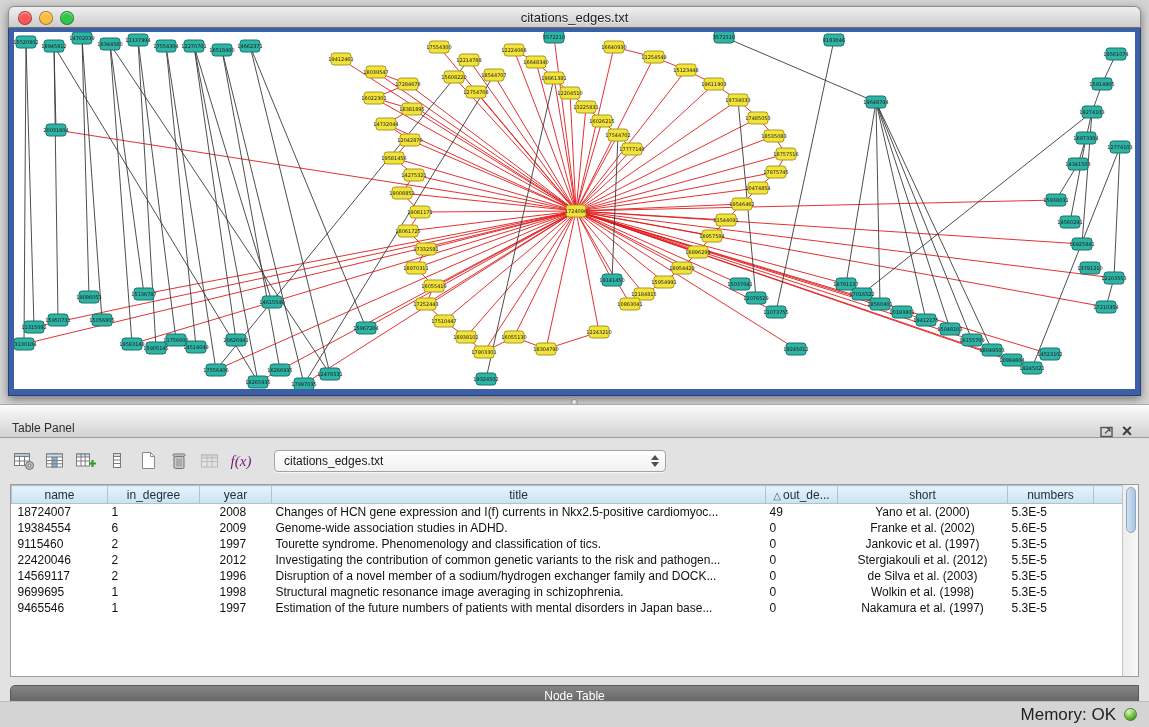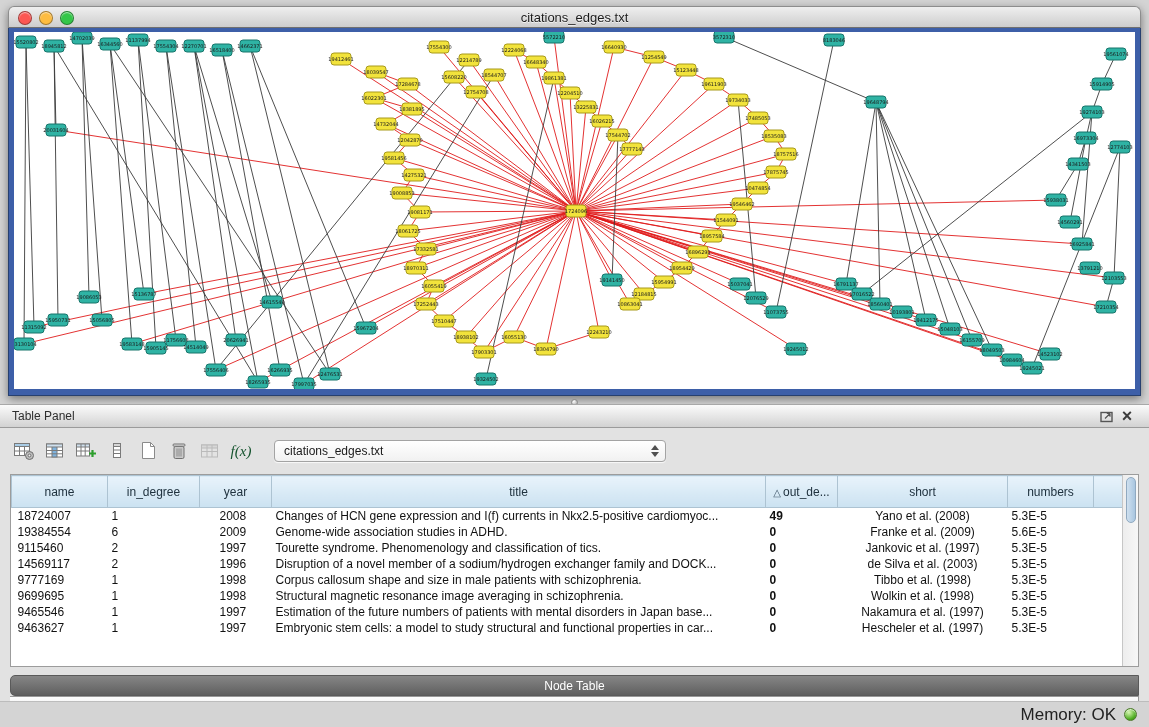--- a/index.html
+++ b/index.html
@@ -26,50 +26,50 @@
   #net-svg text{font-family:"DejaVu Sans",sans-serif;}
 
   
   .splitter-dot{position:absolute;left:571px;top:399px;width:7px;height:7px;border-radius:50%;
     background:radial-gradient(circle at 35% 30%,#fdfdfd,#9a9a9a);border:1px solid #8a8a8a;box-sizing:border-box;}
 
   
   #table-panel{position:absolute;left:0;top:404px;width:1149px;height:297px;background:#e2e2e2;}
   .panel-header{height:24px;background:linear-gradient(#fbfbfb,#d2d2d2);
     border-top:1px solid #a8a8a8;border-bottom:1px solid #9b9b9b;
-    display:flex;align-items:center;padding:8px 12px;box-sizing:border-box;}
+    display:flex;align-items:flex-start;padding:16px 12px;box-sizing:border-box;}
   .panel-title{font-size:12px;color:#2e2e2e;}
   .panel-header .spacer{flex:1;}
   .panel-hbtn{display:flex;align-items:center;justify-content:center;width:20px;height:20px;cursor:default;}
   .close-glyph{font-size:18px;font-weight:bold;color:#3c3c3c;line-height:18px;}
 
   .panel-body{padding:7px 10px 0 10px;}
   .toolbar{display:flex;align-items:center;height:32px;margin-bottom:7px;}
   .tool-btn{width:28px;height:26px;display:flex;align-items:center;justify-content:center;
     border-radius:4px;margin-right:3px;background:transparent;border:none;padding:0;}
-  .fx-label{font-family:"Liberation Serif",serif;font-style:italic;font-size:15px;color:#14532d;}
+  .fx-label{font-family:"Liberation Serif",serif;font-style:italic;font-size:15px;color:#701a75;}
   .combo{width:392px;height:22px;margin-left:16px;background:linear-gradient(#ffffff,#f1f1f1);
     border:1px solid #a3a3a3;border-radius:4px;display:flex;align-items:center;
     padding:0 3px 0 9px;font-size:12px;box-sizing:border-box;box-shadow:0 1px 1px rgba(255,255,255,.8);}
   .combo-value{flex:1;white-space:nowrap;overflow:hidden;}
   .combo-arrows{width:15px;height:16px;display:flex;flex-direction:column;align-items:center;justify-content:center;gap:2px;}
   .arr-up{width:0;height:0;border-left:4px solid transparent;border-right:4px solid transparent;border-bottom:5px solid #4f4f4f;}
   .arr-down{width:0;height:0;border-left:4px solid transparent;border-right:4px solid transparent;border-top:5px solid #4f4f4f;}
 
   
   .table-wrap{position:relative;width:1129px;height:193px;background:#ffffff;
     border:1px solid #9c9c9c;box-sizing:border-box;overflow:hidden;}
   table.data-table{border-collapse:collapse;table-layout:fixed;width:1112px;font-size:12px;background:#fff;}
   .data-table th{background:linear-gradient(#e8f3fb,#cbe2f1);border:1px solid #adc3d2;
-    height:32px;font-weight:normal;font-size:12px;color:#20323f;text-align:center;
+    height:18px;font-weight:normal;font-size:12px;color:#20323f;text-align:center;
     padding:0 2px;white-space:nowrap;overflow:hidden;box-sizing:border-box;}
   .data-table td{height:16px;padding:0 4px;white-space:nowrap;overflow:hidden;text-overflow:ellipsis;
     font-size:12px;color:#111;box-sizing:border-box;}
   .c0{width:96px;} .c1{width:92px;margin-left:30px;} .c2{width:72px;} .c3{width:494px;}
-  .c4{width:72px;font-weight:bold;} .c5{width:170px;} .c6{width:86px;} .c-fill{width:30px;}
+  .c4{width:72px;} .c5{width:170px;} .c6{width:86px;} .c-fill{width:30px;}
   td.c0{padding-left:6px;} td.c5{text-align:center;} td.c2{padding-left:20px;}
   .sort-ind{font-size:10px;color:#41586b;margin-right:2px;}
 
   .vscrollbar{position:absolute;top:0;right:0;bottom:0;width:15px;background:linear-gradient(90deg,#ededed,#f7f7f7);
     border-left:1px solid #c6c6c6;}
   .vthumb{position:absolute;top:2px;right:2px;width:10px;height:46px;border-radius:6px;
     background:linear-gradient(90deg,#cfe0ef,#a9c6e0);border:1px solid #90a9c0;box-sizing:border-box;}
 
   
   .tab-bar{display:flex;justify-content:center;margin-top:8px;flex-direction:column;}
@@ -624,61 +624,61 @@
               <th class="c-fill"></th>
             </tr>
           </thead>
         <tbody id="table-body">
             <tr>
               <td class="c0">18724007</td>
               <td class="c1">1</td>
               <td class="c2">2008</td>
               <td class="c3">Changes of HCN gene expression and I(f) currents in Nkx2.5-positive cardiomyoc...</td>
               <td class="c4">49</td>
-              <td class="c5">Yano et al. (2008)</td>
+              <td class="c5">Yano et al. (2000)</td>
               <td class="c6">5.3E-5</td>
               <td class="c-fill"></td>
             </tr>
             <tr>
               <td class="c0">19384554</td>
               <td class="c1">6</td>
               <td class="c2">2009</td>
               <td class="c3">Genome-wide association studies in ADHD.</td>
               <td class="c4">0</td>
-              <td class="c5">Franke et al. (2009)</td>
+              <td class="c5">Franke et al. (2002)</td>
               <td class="c6">5.6E-5</td>
               <td class="c-fill"></td>
             </tr>
             <tr>
               <td class="c0">9115460</td>
               <td class="c1">2</td>
               <td class="c2">1997</td>
               <td class="c3">Tourette syndrome. Phenomenology and classification of tics.</td>
               <td class="c4">0</td>
               <td class="c5">Jankovic et al. (1997)</td>
               <td class="c6">5.3E-5</td>
               <td class="c-fill"></td>
             </tr>
             <tr>
+              <td class="c0">22420046</td>
+              <td class="c1">2</td>
+              <td class="c2">2012</td>
+              <td class="c3">Investigating the contribution of common genetic variants to the risk and pathogen...</td>
+              <td class="c4">0</td>
+              <td class="c5">Stergiakouli et al. (2012)</td>
+              <td class="c6">5.5E-5</td>
+              <td class="c-fill"></td>
+            </tr>
+            <tr>
               <td class="c0">14569117</td>
               <td class="c1">2</td>
               <td class="c2">1996</td>
               <td class="c3">Disruption of a novel member of a sodium/hydrogen exchanger family and DOCK...</td>
               <td class="c4">0</td>
               <td class="c5">de Silva et al. (2003)</td>
-              <td class="c6">5.3E-5</td>
-              <td class="c-fill"></td>
-            </tr>
-            <tr>
-              <td class="c0">9777169</td>
-              <td class="c1">1</td>
-              <td class="c2">1998</td>
-              <td class="c3">Corpus callosum shape and size in male patients with schizophrenia.</td>
-              <td class="c4">0</td>
-              <td class="c5">Tibbo et al. (1998)</td>
               <td class="c6">5.3E-5</td>
               <td class="c-fill"></td>
             </tr>
             <tr>
               <td class="c0">9699695</td>
               <td class="c1">1</td>
               <td class="c2">1998</td>
               <td class="c3">Structural magnetic resonance image averaging in schizophrenia.</td>
               <td class="c4">0</td>
               <td class="c5">Wolkin et al. (1998)</td>
@@ -688,30 +688,20 @@
             <tr>
               <td class="c0">9465546</td>
               <td class="c1">1</td>
               <td class="c2">1997</td>
               <td class="c3">Estimation of the future numbers of patients with mental disorders in Japan base...</td>
               <td class="c4">0</td>
               <td class="c5">Nakamura et al. (1997)</td>
               <td class="c6">5.3E-5</td>
               <td class="c-fill"></td>
             </tr>
-            <tr>
-              <td class="c0">9463627</td>
-              <td class="c1">1</td>
-              <td class="c2">1997</td>
-              <td class="c3">Embryonic stem cells: a model to study structural and functional properties in car...</td>
-              <td class="c4">0</td>
-              <td class="c5">Hescheler et al. (1997)</td>
-              <td class="c6">5.3E-5</td>
-              <td class="c-fill"></td>
-            </tr>
           </tbody>
       </table>
       <div class="vscrollbar">
         <div class="vthumb"></div>
       </div>
     </div>
 
     <div class="tab-bar">
       <button class="seg-tab active">Node Table</button>
       <button class="seg-tab">Edge Table</button>

